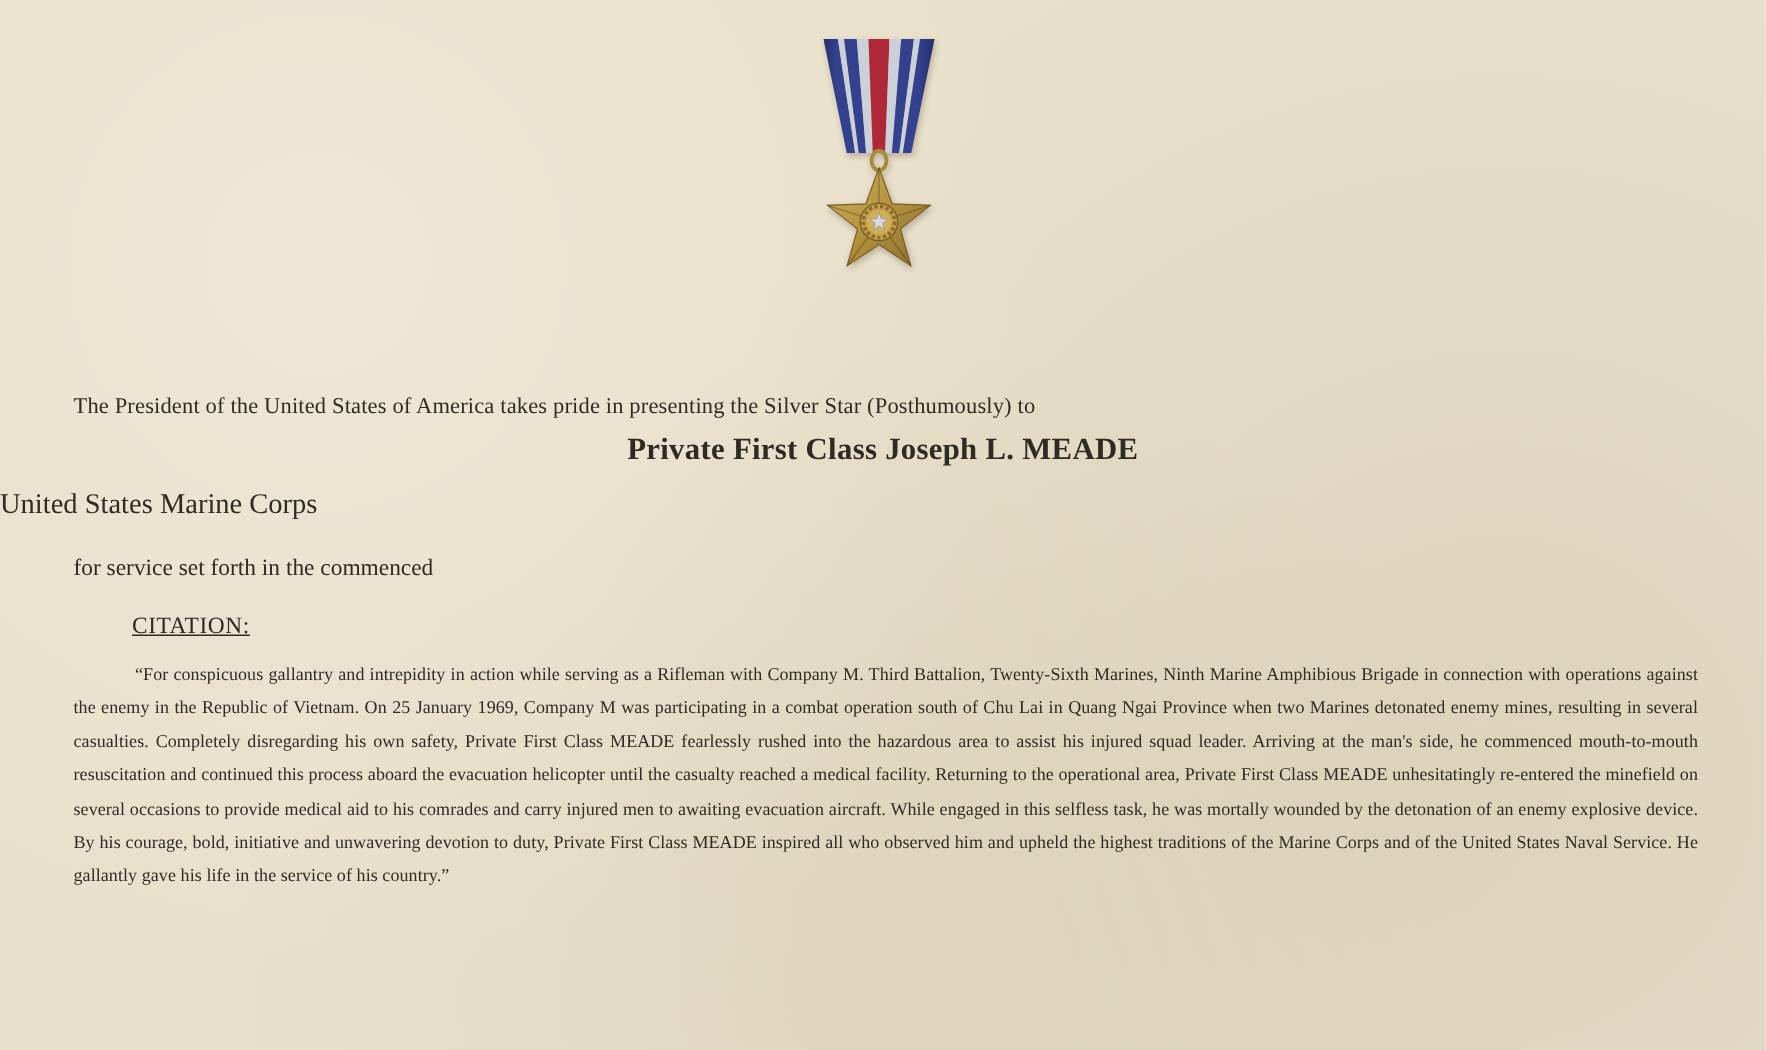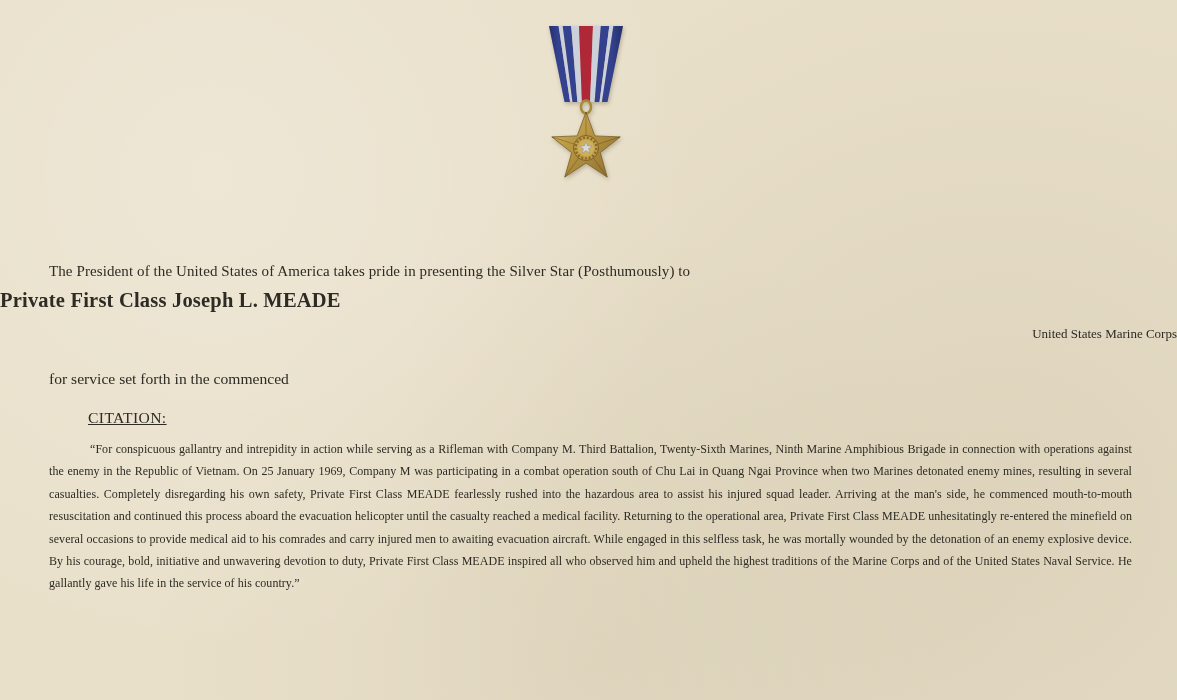--- a/index.html
+++ b/index.html
@@ -30,32 +30,33 @@
     left: 49px;
     font-size: 15px;
     letter-spacing: 0.1px;
     white-space: nowrap;
   }
   .recipient-name {
     position: absolute;
     top: 289px;
     left: 0;
     width: 100%;
+    text-align: center;
     font-size: 20.5px;
     font-weight: bold;
     margin: 0;
     letter-spacing: 0.2px;
   }
   .branch-line {
     position: absolute;
     top: 326px;
     left: 0;
     width: 100%;
-    text-align: right;
-    font-size: 13px;
+    text-align: left;
+    font-size: 19px;
   }
   .service-line {
     position: absolute;
     top: 370px;
     left: 49px;
     font-size: 15.6px;
   }
   .citation-label {
     position: absolute;
     top: 409px;

